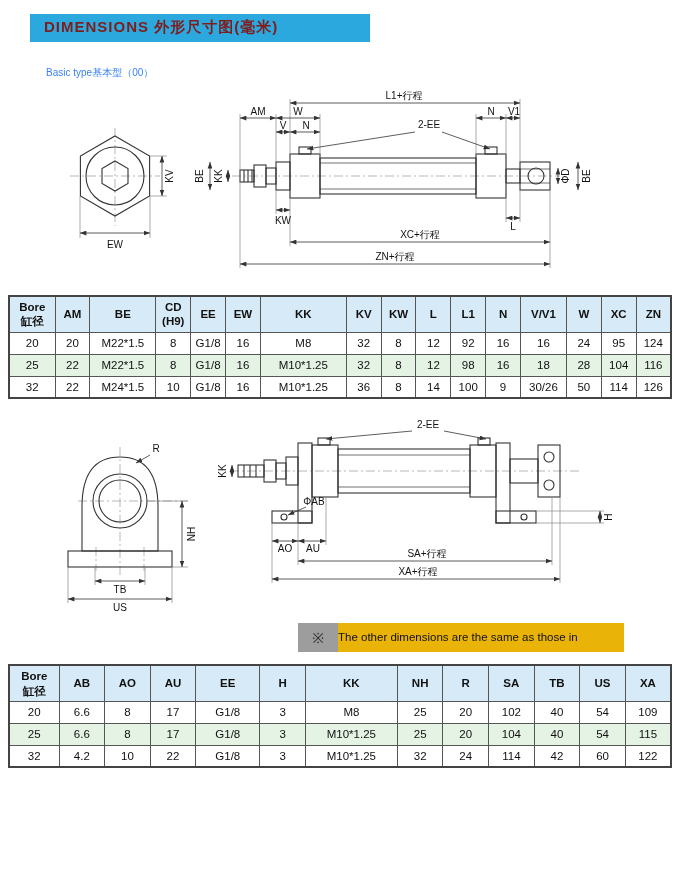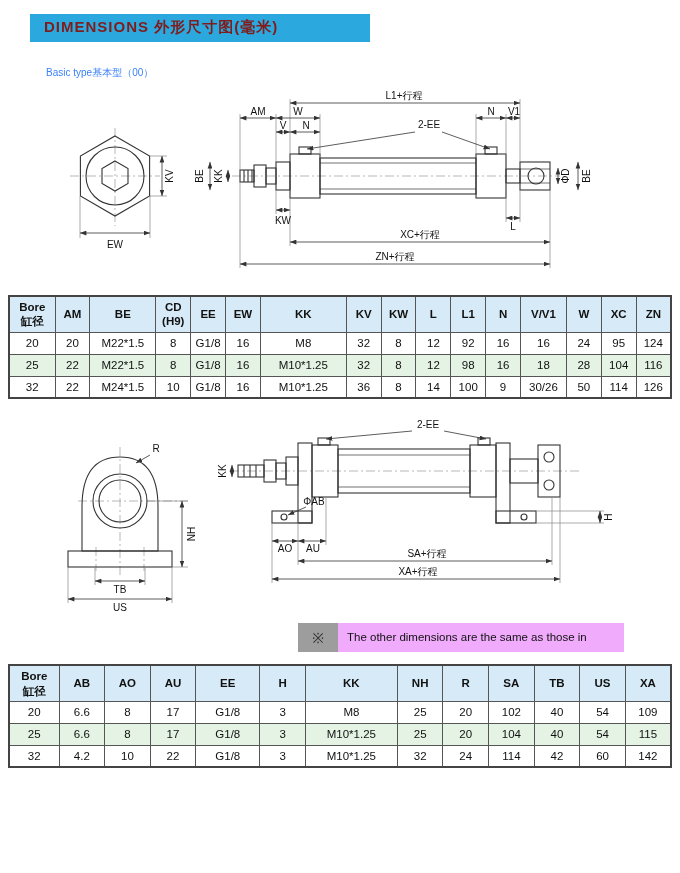--- a/index.html
+++ b/index.html
@@ -20,21 +20,21 @@
   .t1 th:nth-child(1){width:46px}
   .t1 th:nth-child(3){width:66px}
   .t1 th:nth-child(7){width:86px}
   .t1 th:nth-child(13){width:46px}
   .t2 th:nth-child(1){width:50px}
   .t2 th:nth-child(5){width:64px}
   .t2 th:nth-child(7){width:92px}
   .note{display:flex;width:326px;margin:6px 56px 12px auto}
   .note-mark{width:40px;background:#9D9D9D;color:#333;display:flex;align-items:center;
     justify-content:center;font-size:14px;flex:none}
-  .note-text{flex:1;background:#f0abfc;font-size:11.5px;padding:6px 9px;line-height:1.5}
+  .note-text{flex:1;background:#eab308;font-size:11.5px;padding:6px 0;line-height:1.5}
 </style>
 </head>
 <body>
 
 <div class="page">
 
   <div class="header-bar">DIMENSIONS 外形尺寸图(毫米)</div>
 
   <div class="section-title">Basic type基本型（00）</div>
 
@@ -393,18 +393,18 @@
           <td>10</td>
           <td>22</td>
           <td>G1/8</td>
           <td>3</td>
           <td>M10*1.25</td>
           <td>32</td>
           <td>24</td>
           <td>114</td>
           <td>42</td>
           <td>60</td>
-          <td>142</td>
+          <td>122</td>
         </tr>
       </tbody>
     </table>
 
 </div>
 
 </body></html>

